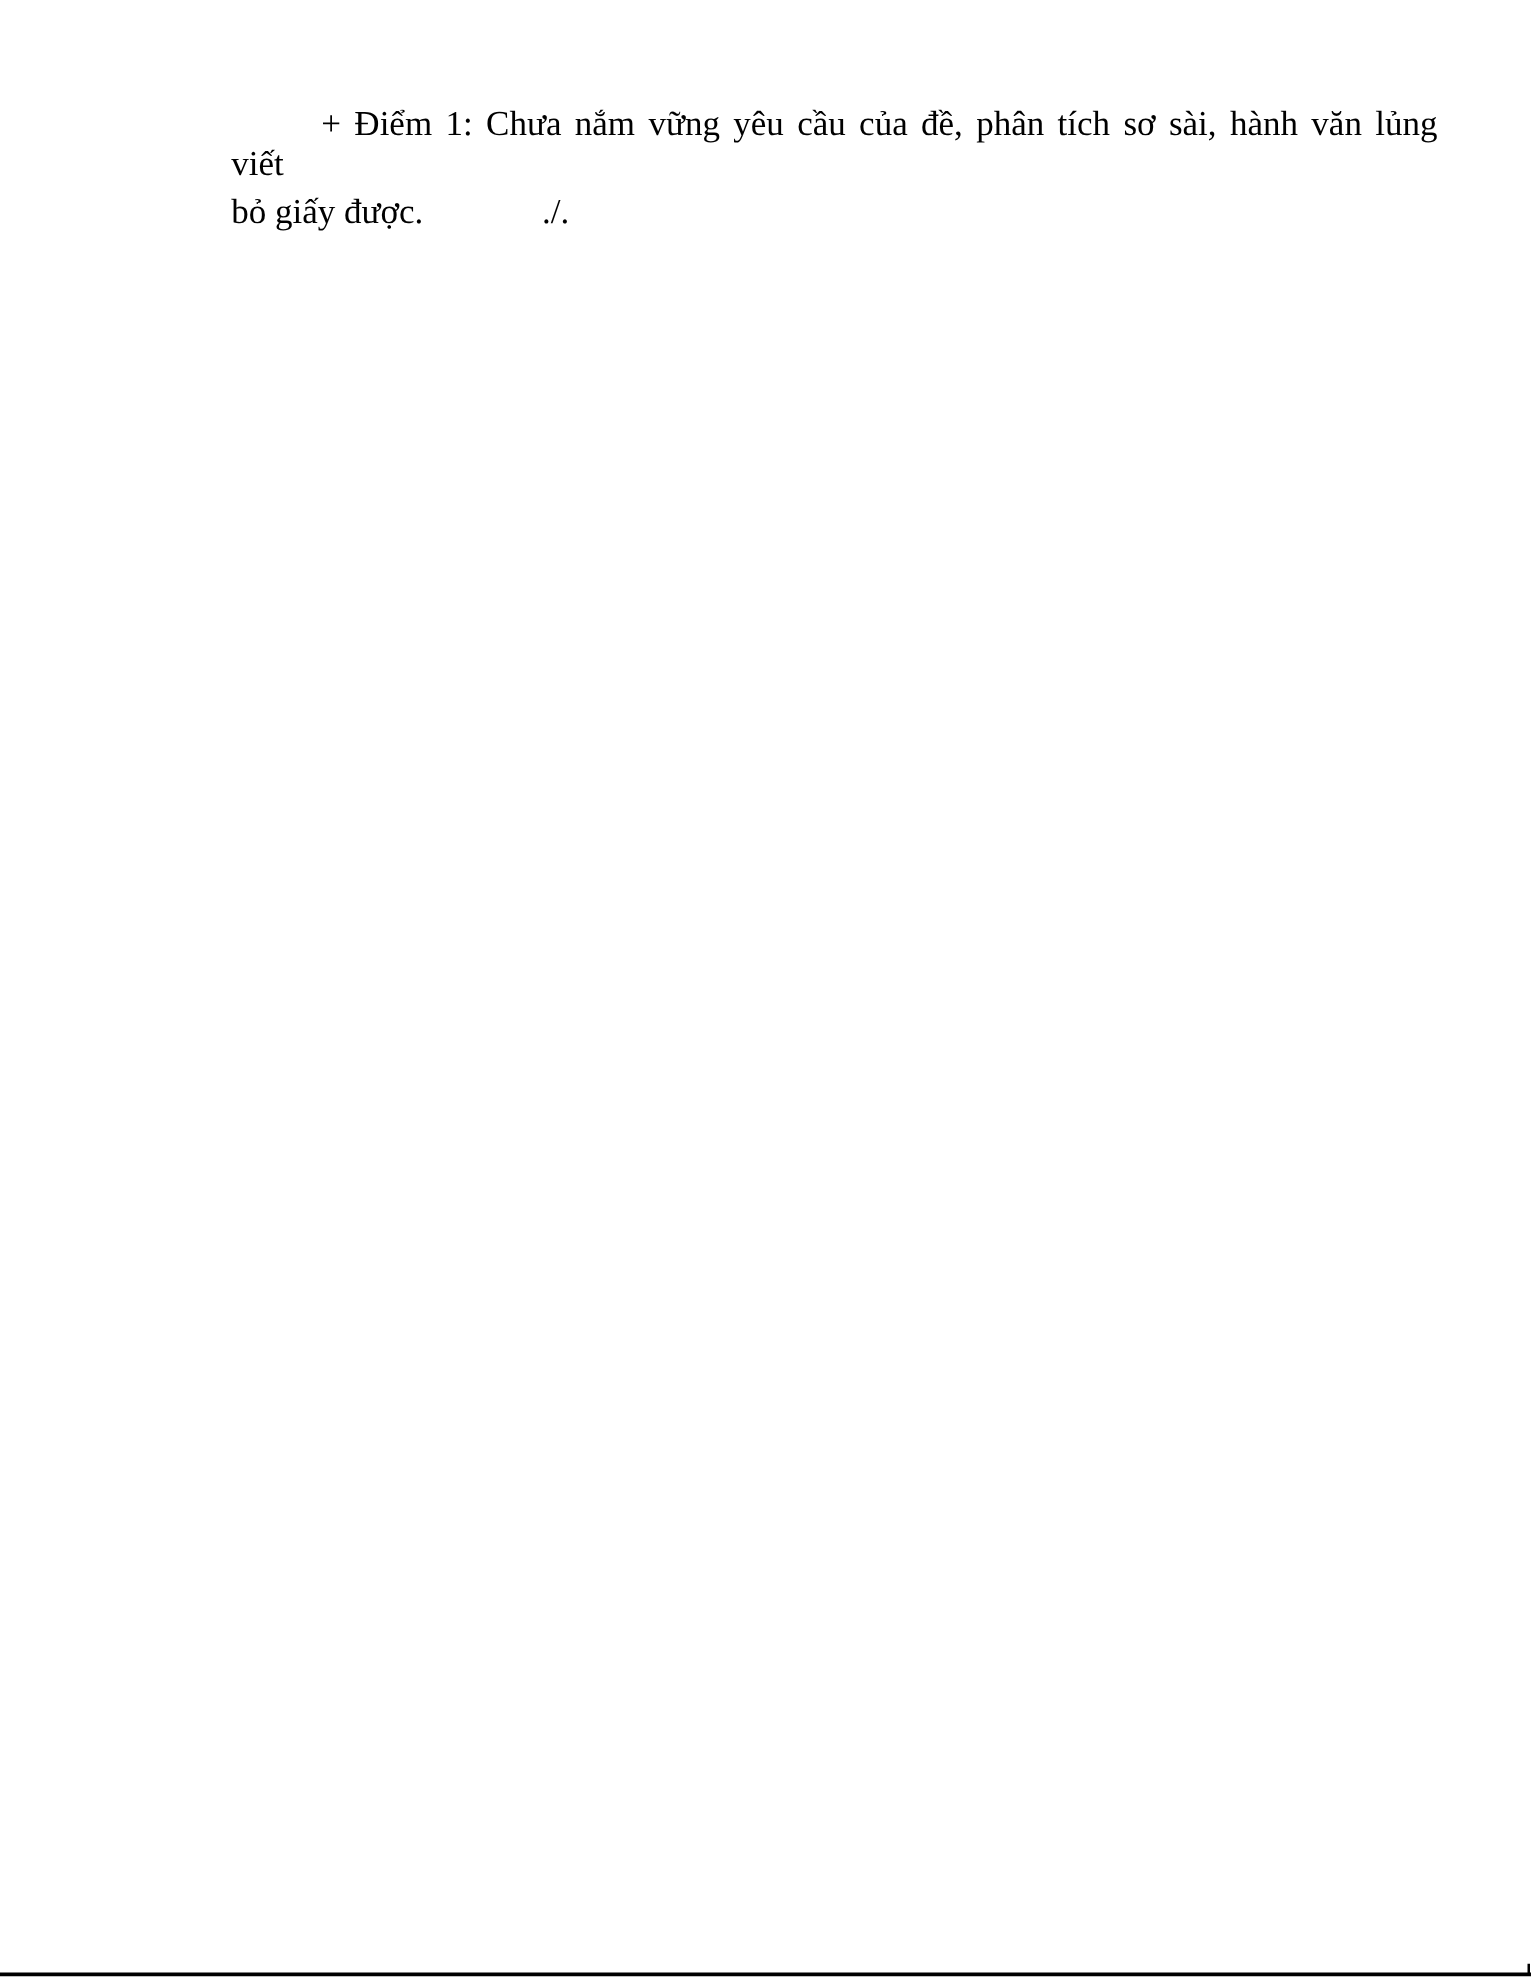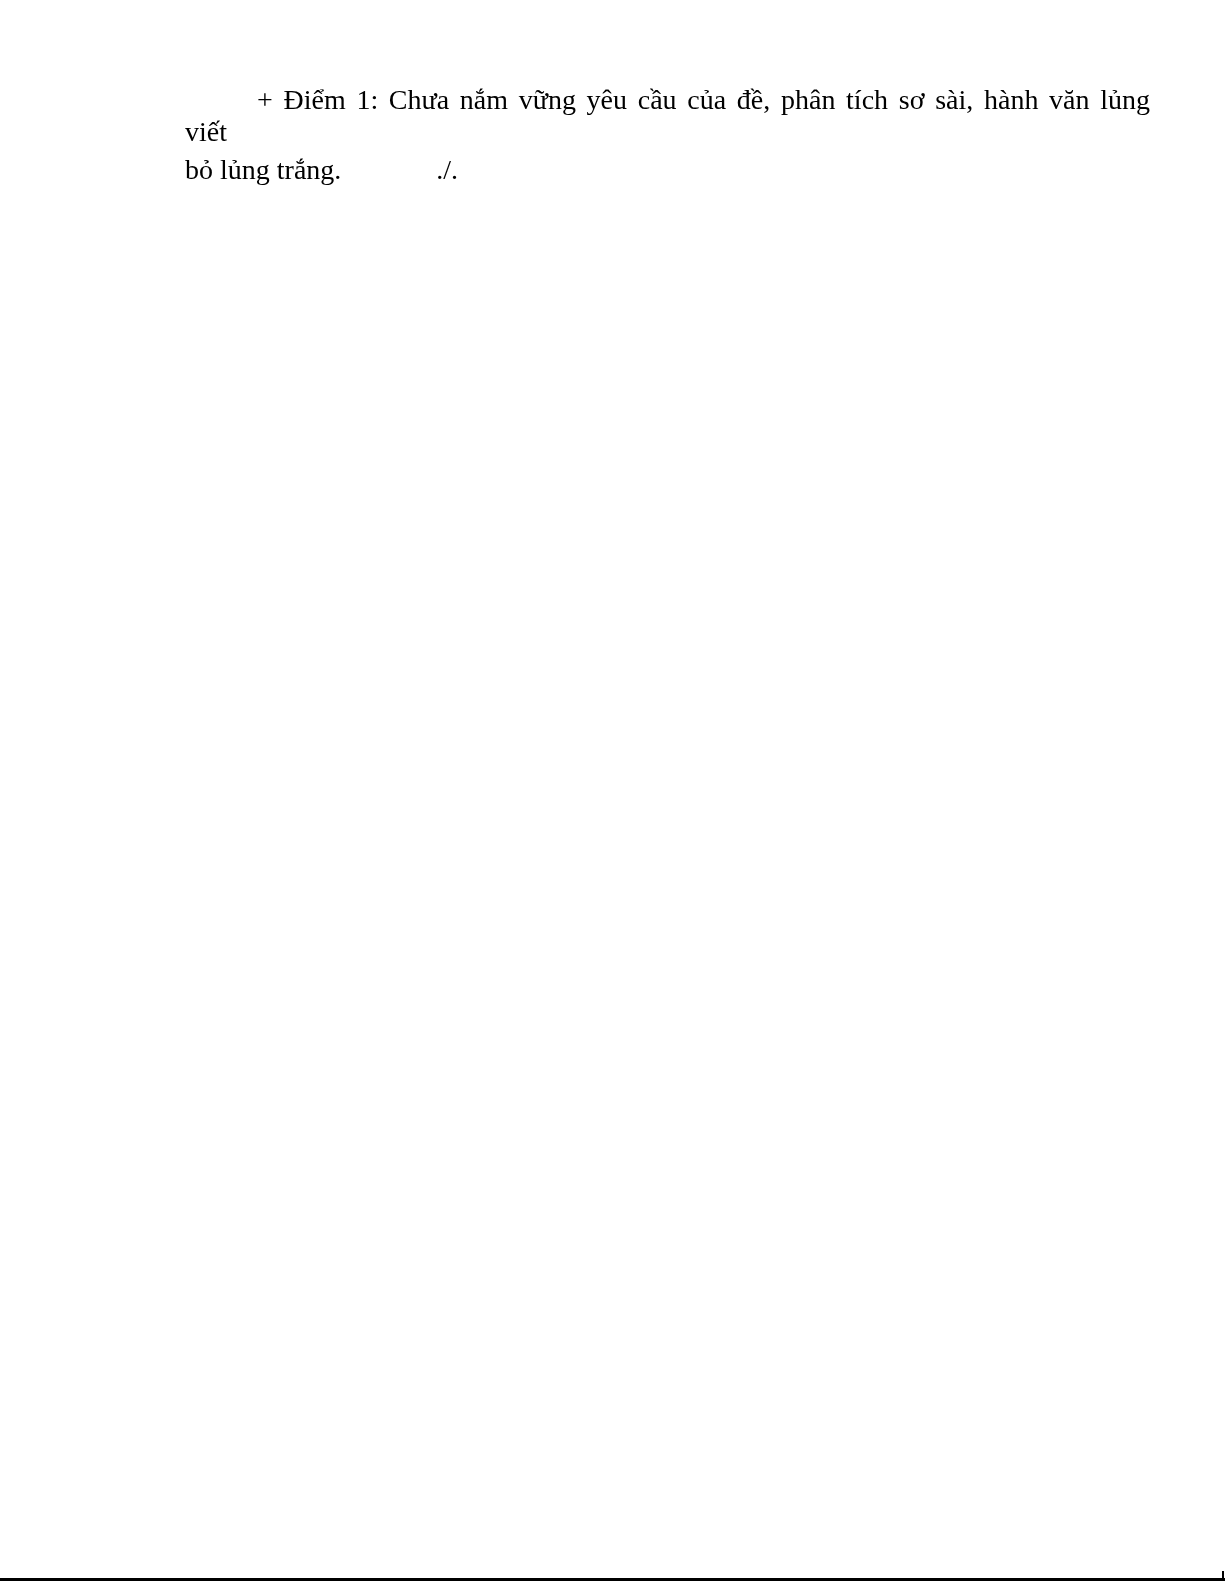--- a/index.html
+++ b/index.html
@@ -69,21 +69,21 @@
 
   <div class="text-block">
 
     <div class="para">
       <div class="line justify indent">+ Điểm 1:  Chưa nắm vững yêu cầu của đề, phân tích sơ sài, hành văn lủng</div>
       <div class="line">viết</div>
     </div>
 
     <div class="para">
       <div class="line">
-        <span>bỏ lủng trắng.</span><span class="closing-mark">./.</span>
+        <span>bỏ giấy được.</span><span class="closing-mark">./.</span>
       </div>
     </div>
 
   </div>
 
   <div class="bottom-rule"></div>
   <div class="bottom-rule-tick"></div>
 
 </div>
 

